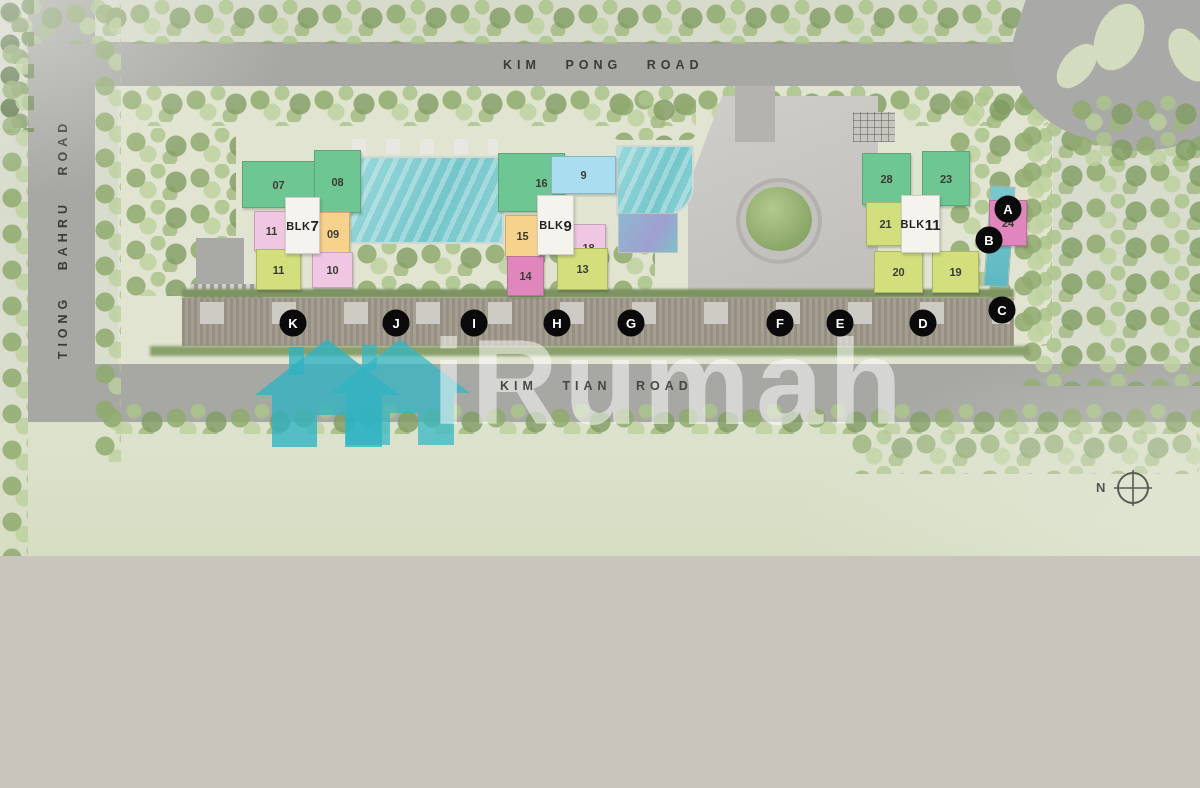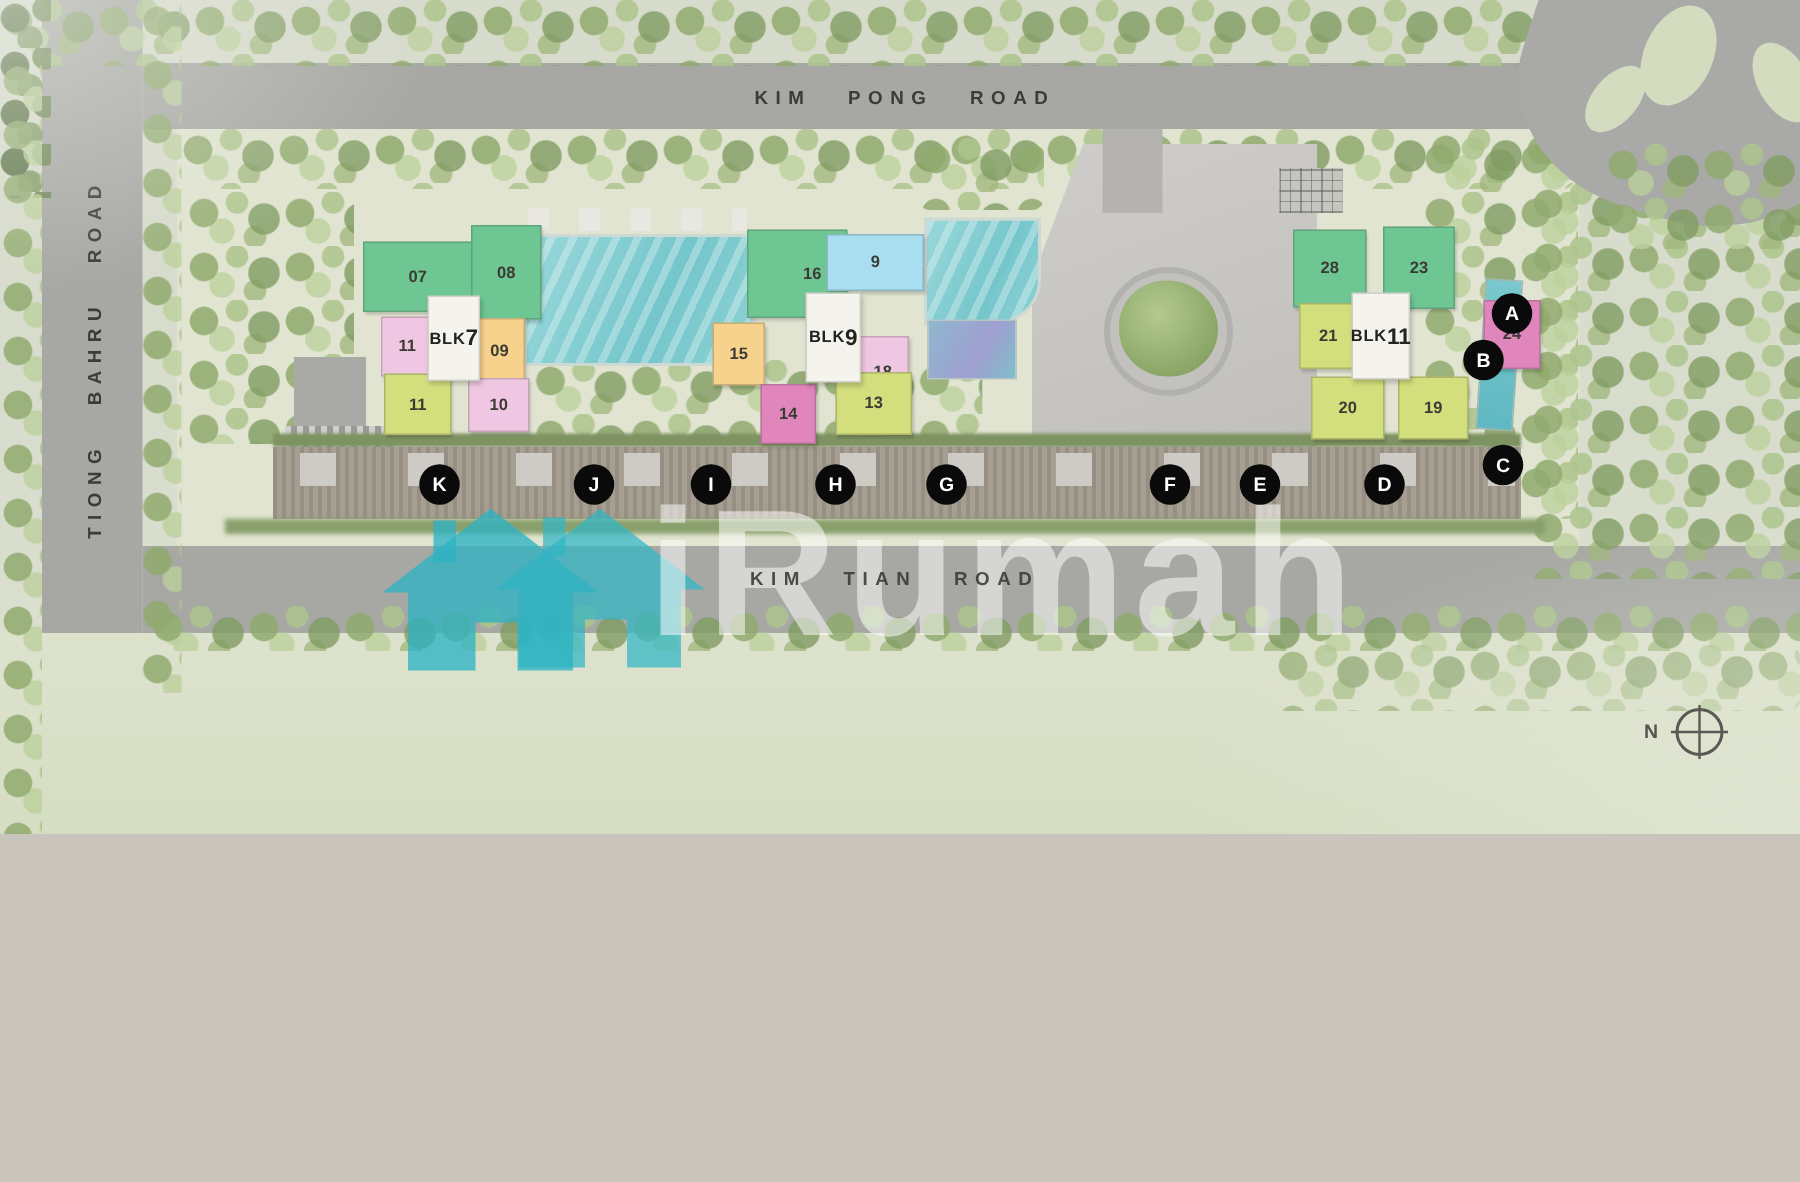--- a/index.html
+++ b/index.html
@@ -174,21 +174,21 @@
     <span class="blk-word">BLK</span>
     <span class="blk-num">7</span>
   </div>
 
   <div class="unit" style="left: 498px; top: 153px; width: 45px; height: 57px; background-color: rgb(110, 198, 147); padding-left: 20px;">
       <span class="uno">16</span>
     </div>
   <div class="unit" style="left: 551px; top: 156px; width: 63px; height: 36px; background-color: rgb(169, 222, 241);">
       <span class="uno">9</span>
     </div>
-  <div class="unit" style="left: 475px; top: 215px; width: 33px; height: 40px; background-color: rgb(247, 210, 141);">
+  <div class="unit" style="left: 505px; top: 215px; width: 33px; height: 40px; background-color: rgb(247, 210, 141);">
       <span class="uno">15</span>
     </div>
   <div class="unit" style="left: 571px; top: 224px; width: 33px; height: 45px; background-color: rgb(239, 199, 226); justify-content: center;">
       <span class="uno">18</span>
     </div>
   <div class="unit" style="left: 507px; top: 256px; width: 35px; height: 38px; background-color: rgb(224, 134, 189);">
       <span class="uno">14</span>
     </div>
   <div class="unit" style="left: 557px; top: 248px; width: 49px; height: 40px; background-color: rgb(211, 222, 124);">
       <span class="uno">13</span>

